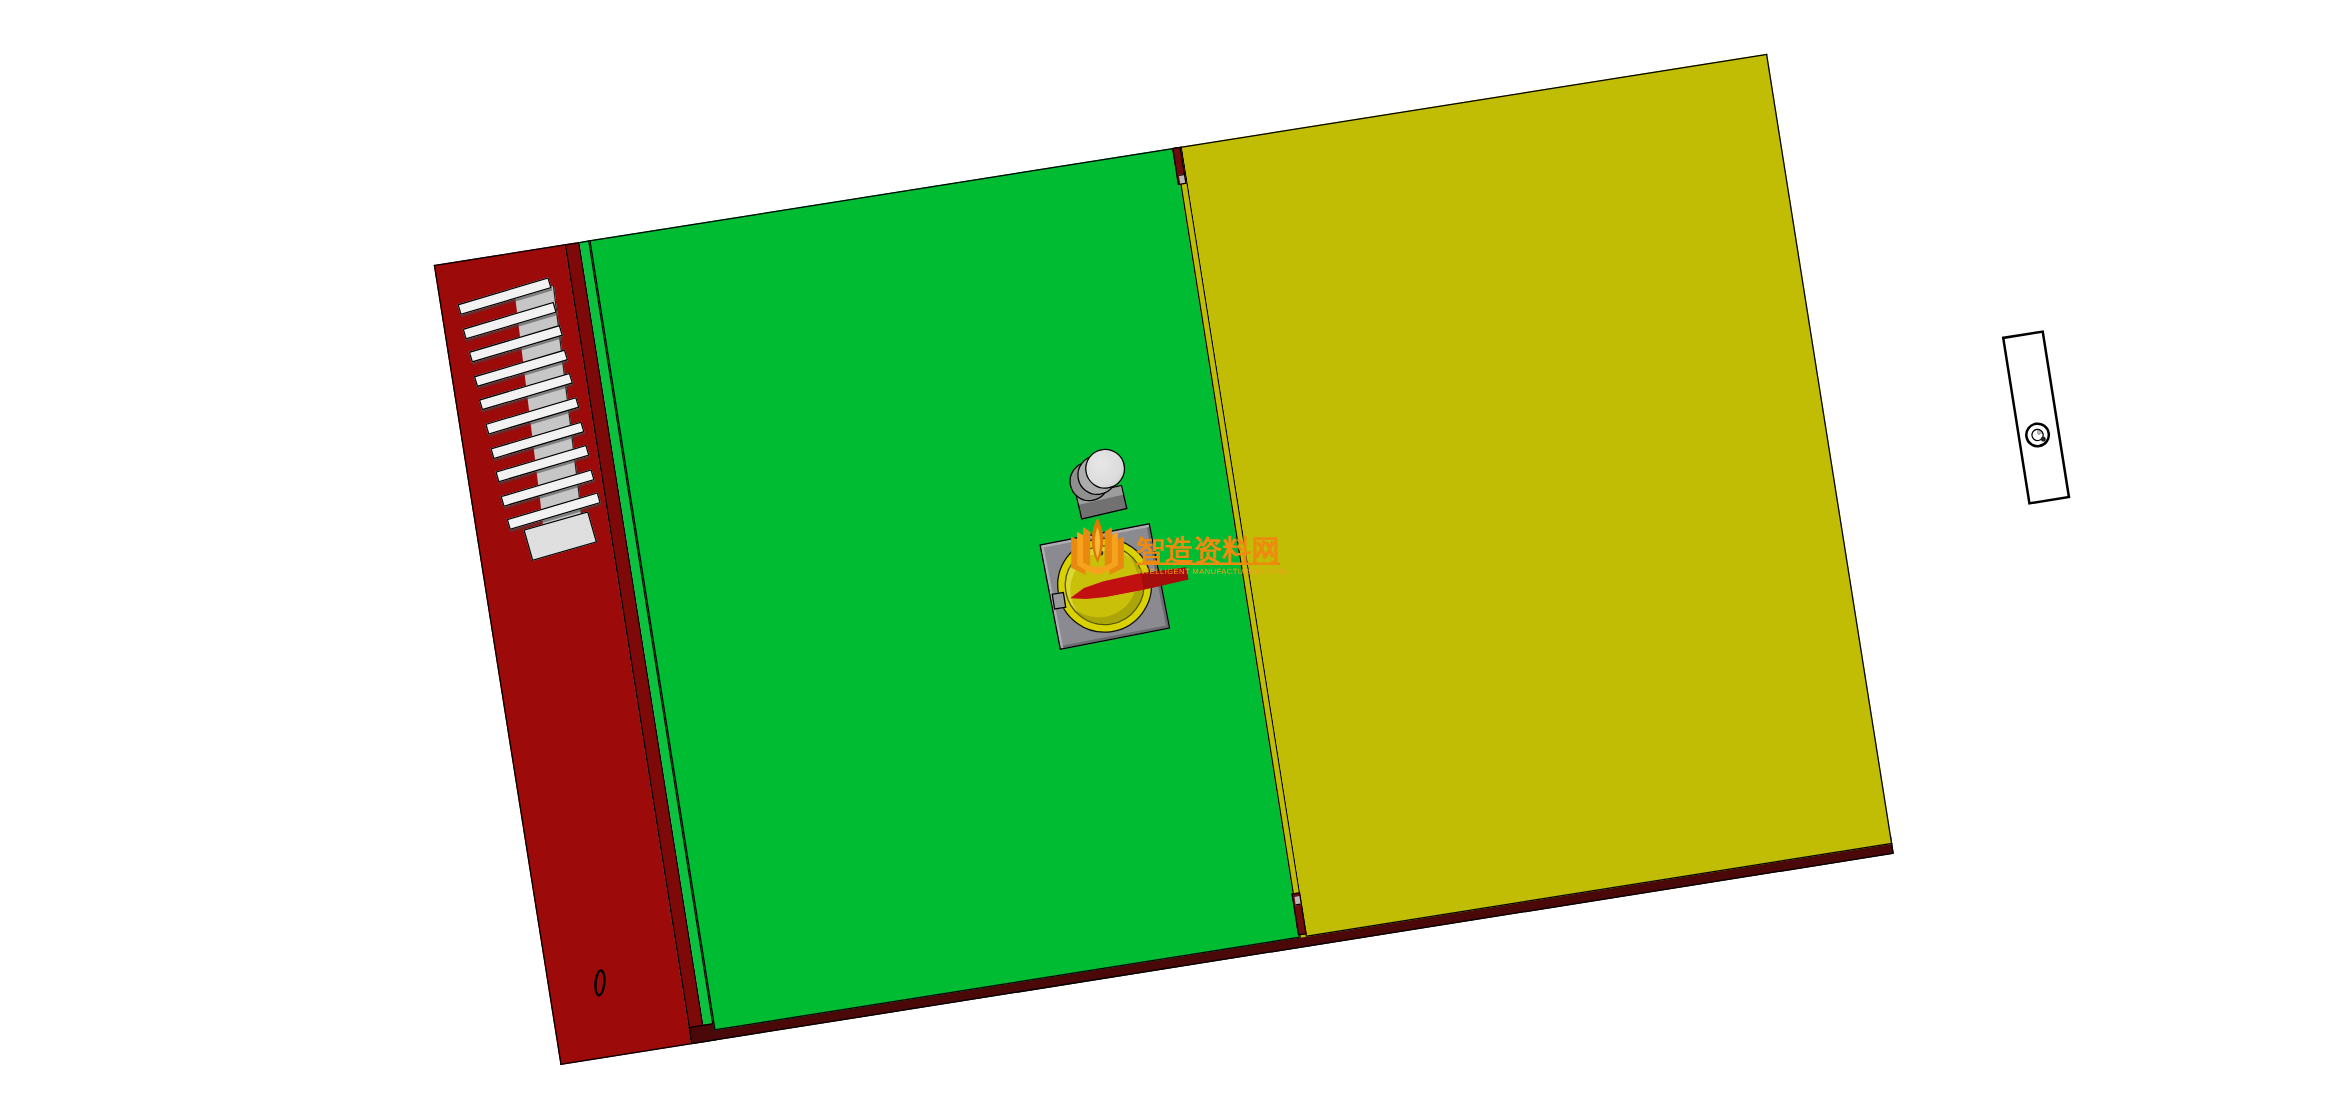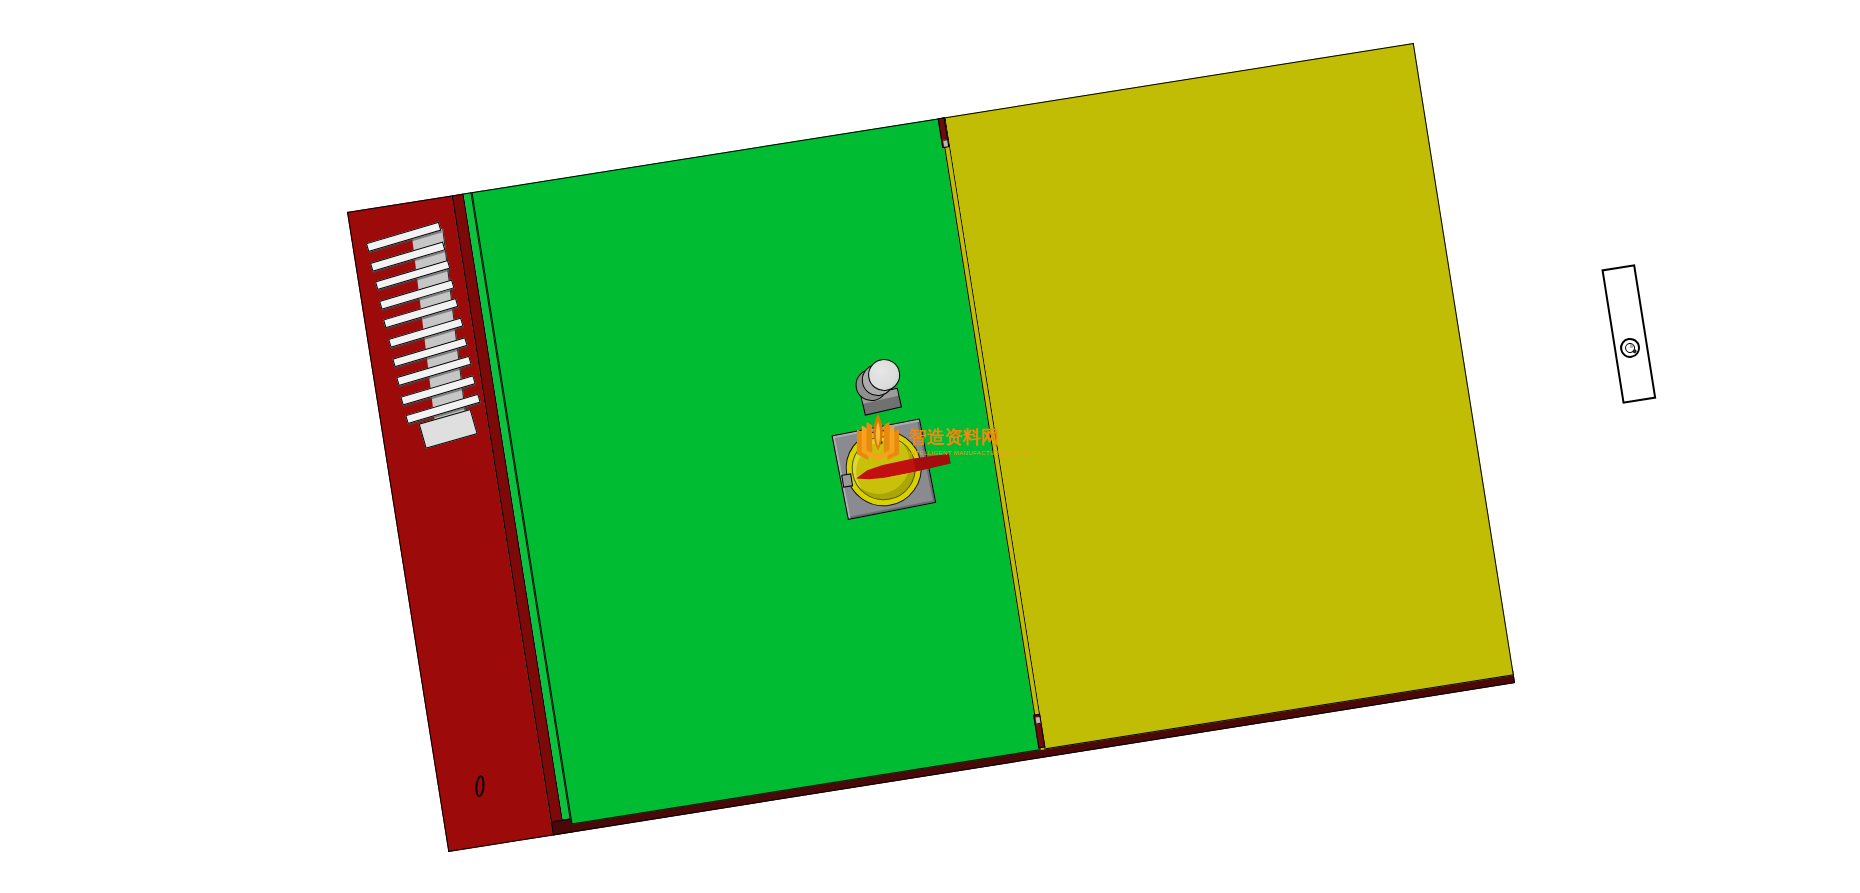--- a/index.html
+++ b/index.html
@@ -80,22 +80,22 @@
   .lockplate{left:624px;top:252px;width:34px;height:136px;border:2px solid #000;z-index:4;}
   .lockplate .cyl-outer{left:4px;top:70px;width:20px;height:20px;border-radius:50%;border:2px solid #000;}
   .lockplate .cyl-inner{left:3px;top:3px;width:10px;height:10px;border-radius:50%;border:1px solid #000;
                         background:conic-gradient(from 0deg,#B5B5B5 0 25%, transparent 25% 100%);}
   .lockplate .cyl-dot{left:6px;top:6px;width:4px;height:4px;border-radius:50%;background:#222;}
 
   
   .watermark{position:absolute;left:855px;top:412px;display:flex;z-index:10;}
   .wm-logo{width:46px;height:48px;flex:0 0 auto;}
   .wm-text{padding-top:16px;padding-left:8px;}
-  .wm-title{font-size:18px;font-weight:bold;color:var(--watermark,#ED8A0F);line-height:1.1;
-            letter-spacing:0px;white-space:nowrap;}
+  .wm-title{font-size:23px;font-weight:bold;color:var(--watermark,#ED8A0F);line-height:1.1;
+            letter-spacing:0px;white-space:nowrap;text-decoration:underline;}
   .wm-sub{font-size:6px;color:#F2A01D;margin-top:2px;letter-spacing:.4px;white-space:nowrap;}
 </style>
 </head>
 <body>
 
 <div class="stage" style="background: rgb(255, 255, 255);">
 
   <div class="cabinet">
 
     <div class="plinth"></div>

